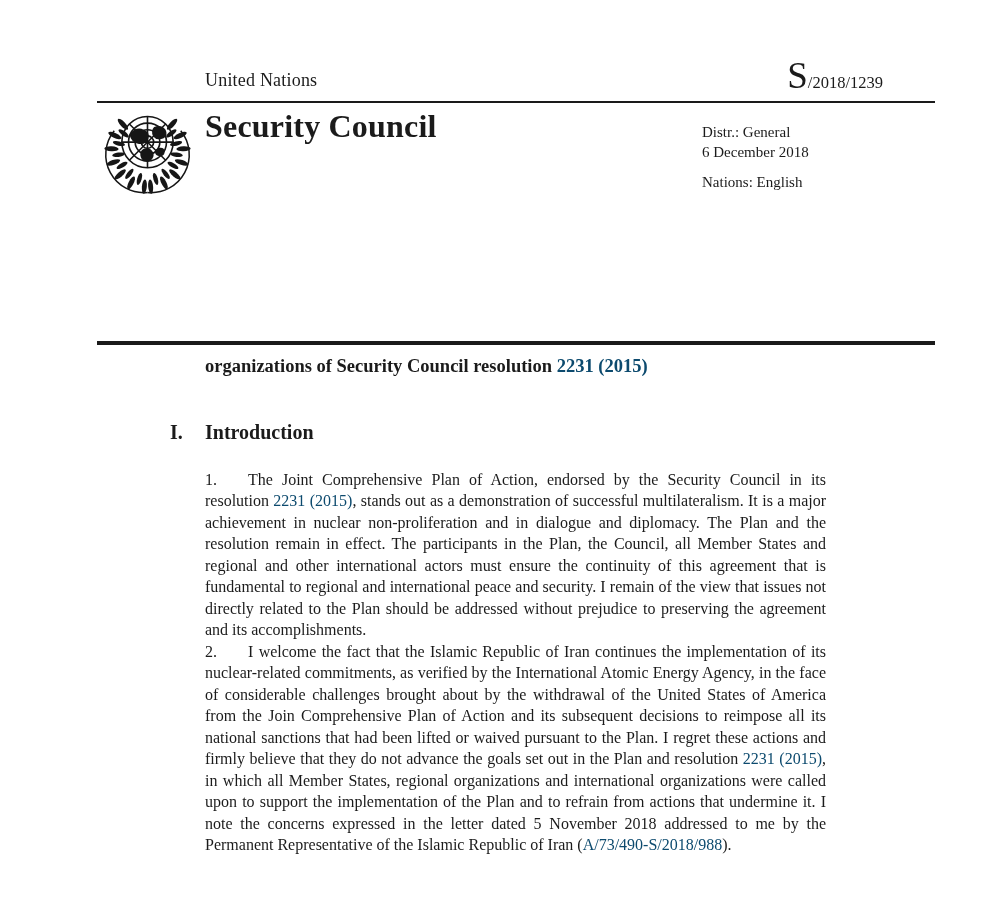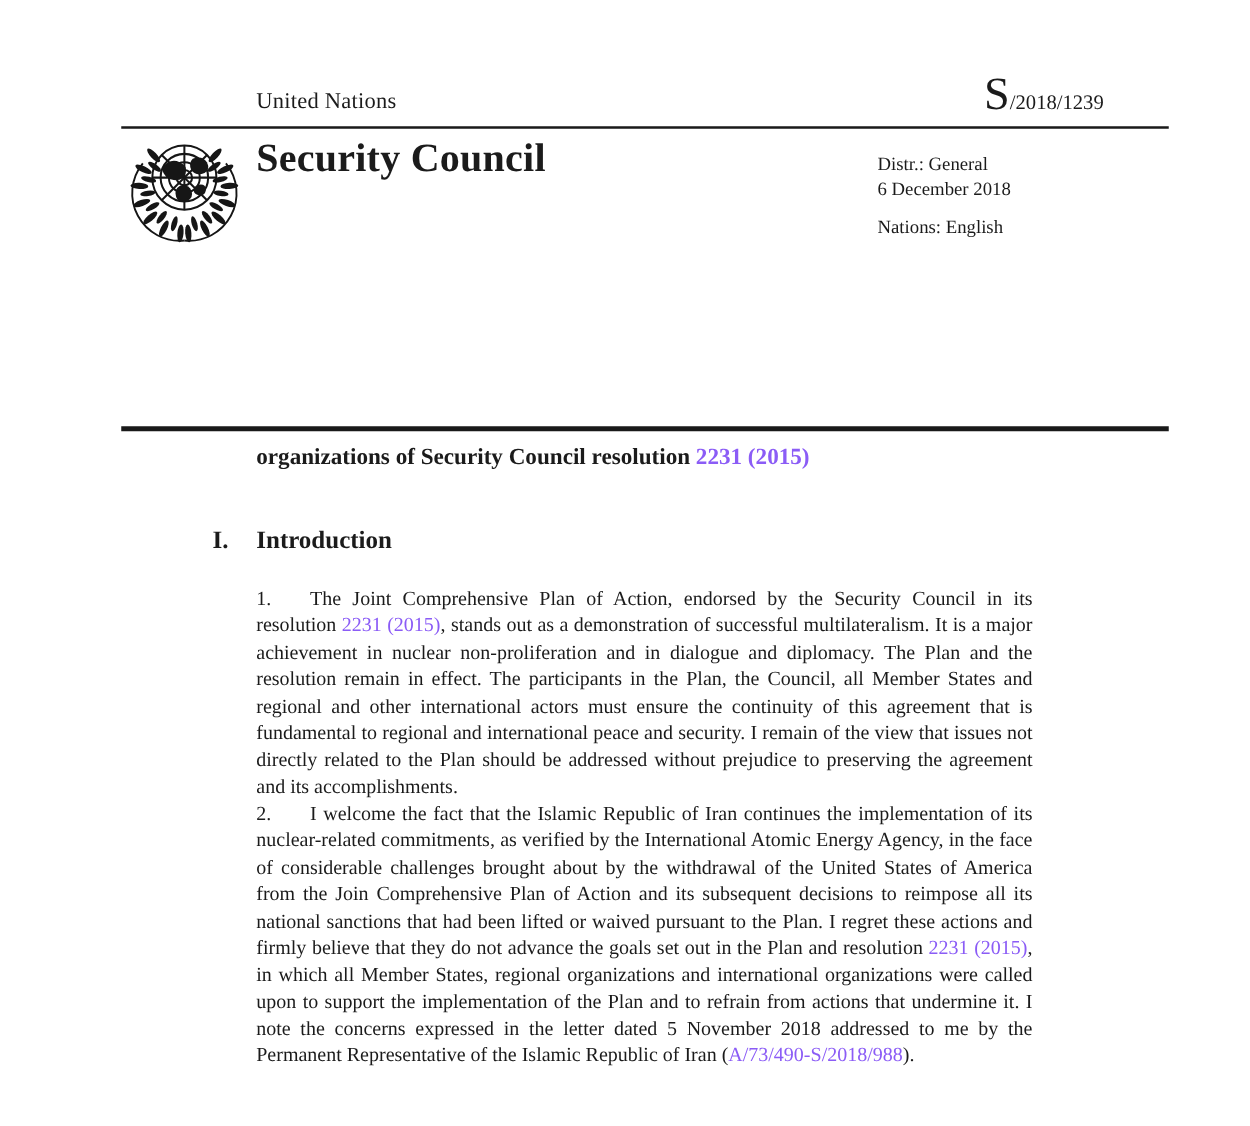--- a/index.html
+++ b/index.html
@@ -37,21 +37,21 @@
   
   .body-para{
     left:205px;width:621px;margin:0;
     font-size:16px;line-height:21.45px;
     text-align:justify;
   }
   .para1{top:469px;}
   .para2{top:641px;}
   .pnum{display:inline-block;width:43px;}
 
-  .doclink{color:#8b5cf6;text-decoration:none;cursor:pointer;}
+  .doclink{color:#0c4a6e;text-decoration:none;cursor:pointer;}
   .doc-title .doclink{font-weight:700;}
 </style>
 </head>
 <body>
 
 <div class="page">
 
   <span class="abs org-name">United Nations</span>
 
   <span class="abs doc-symbol">

